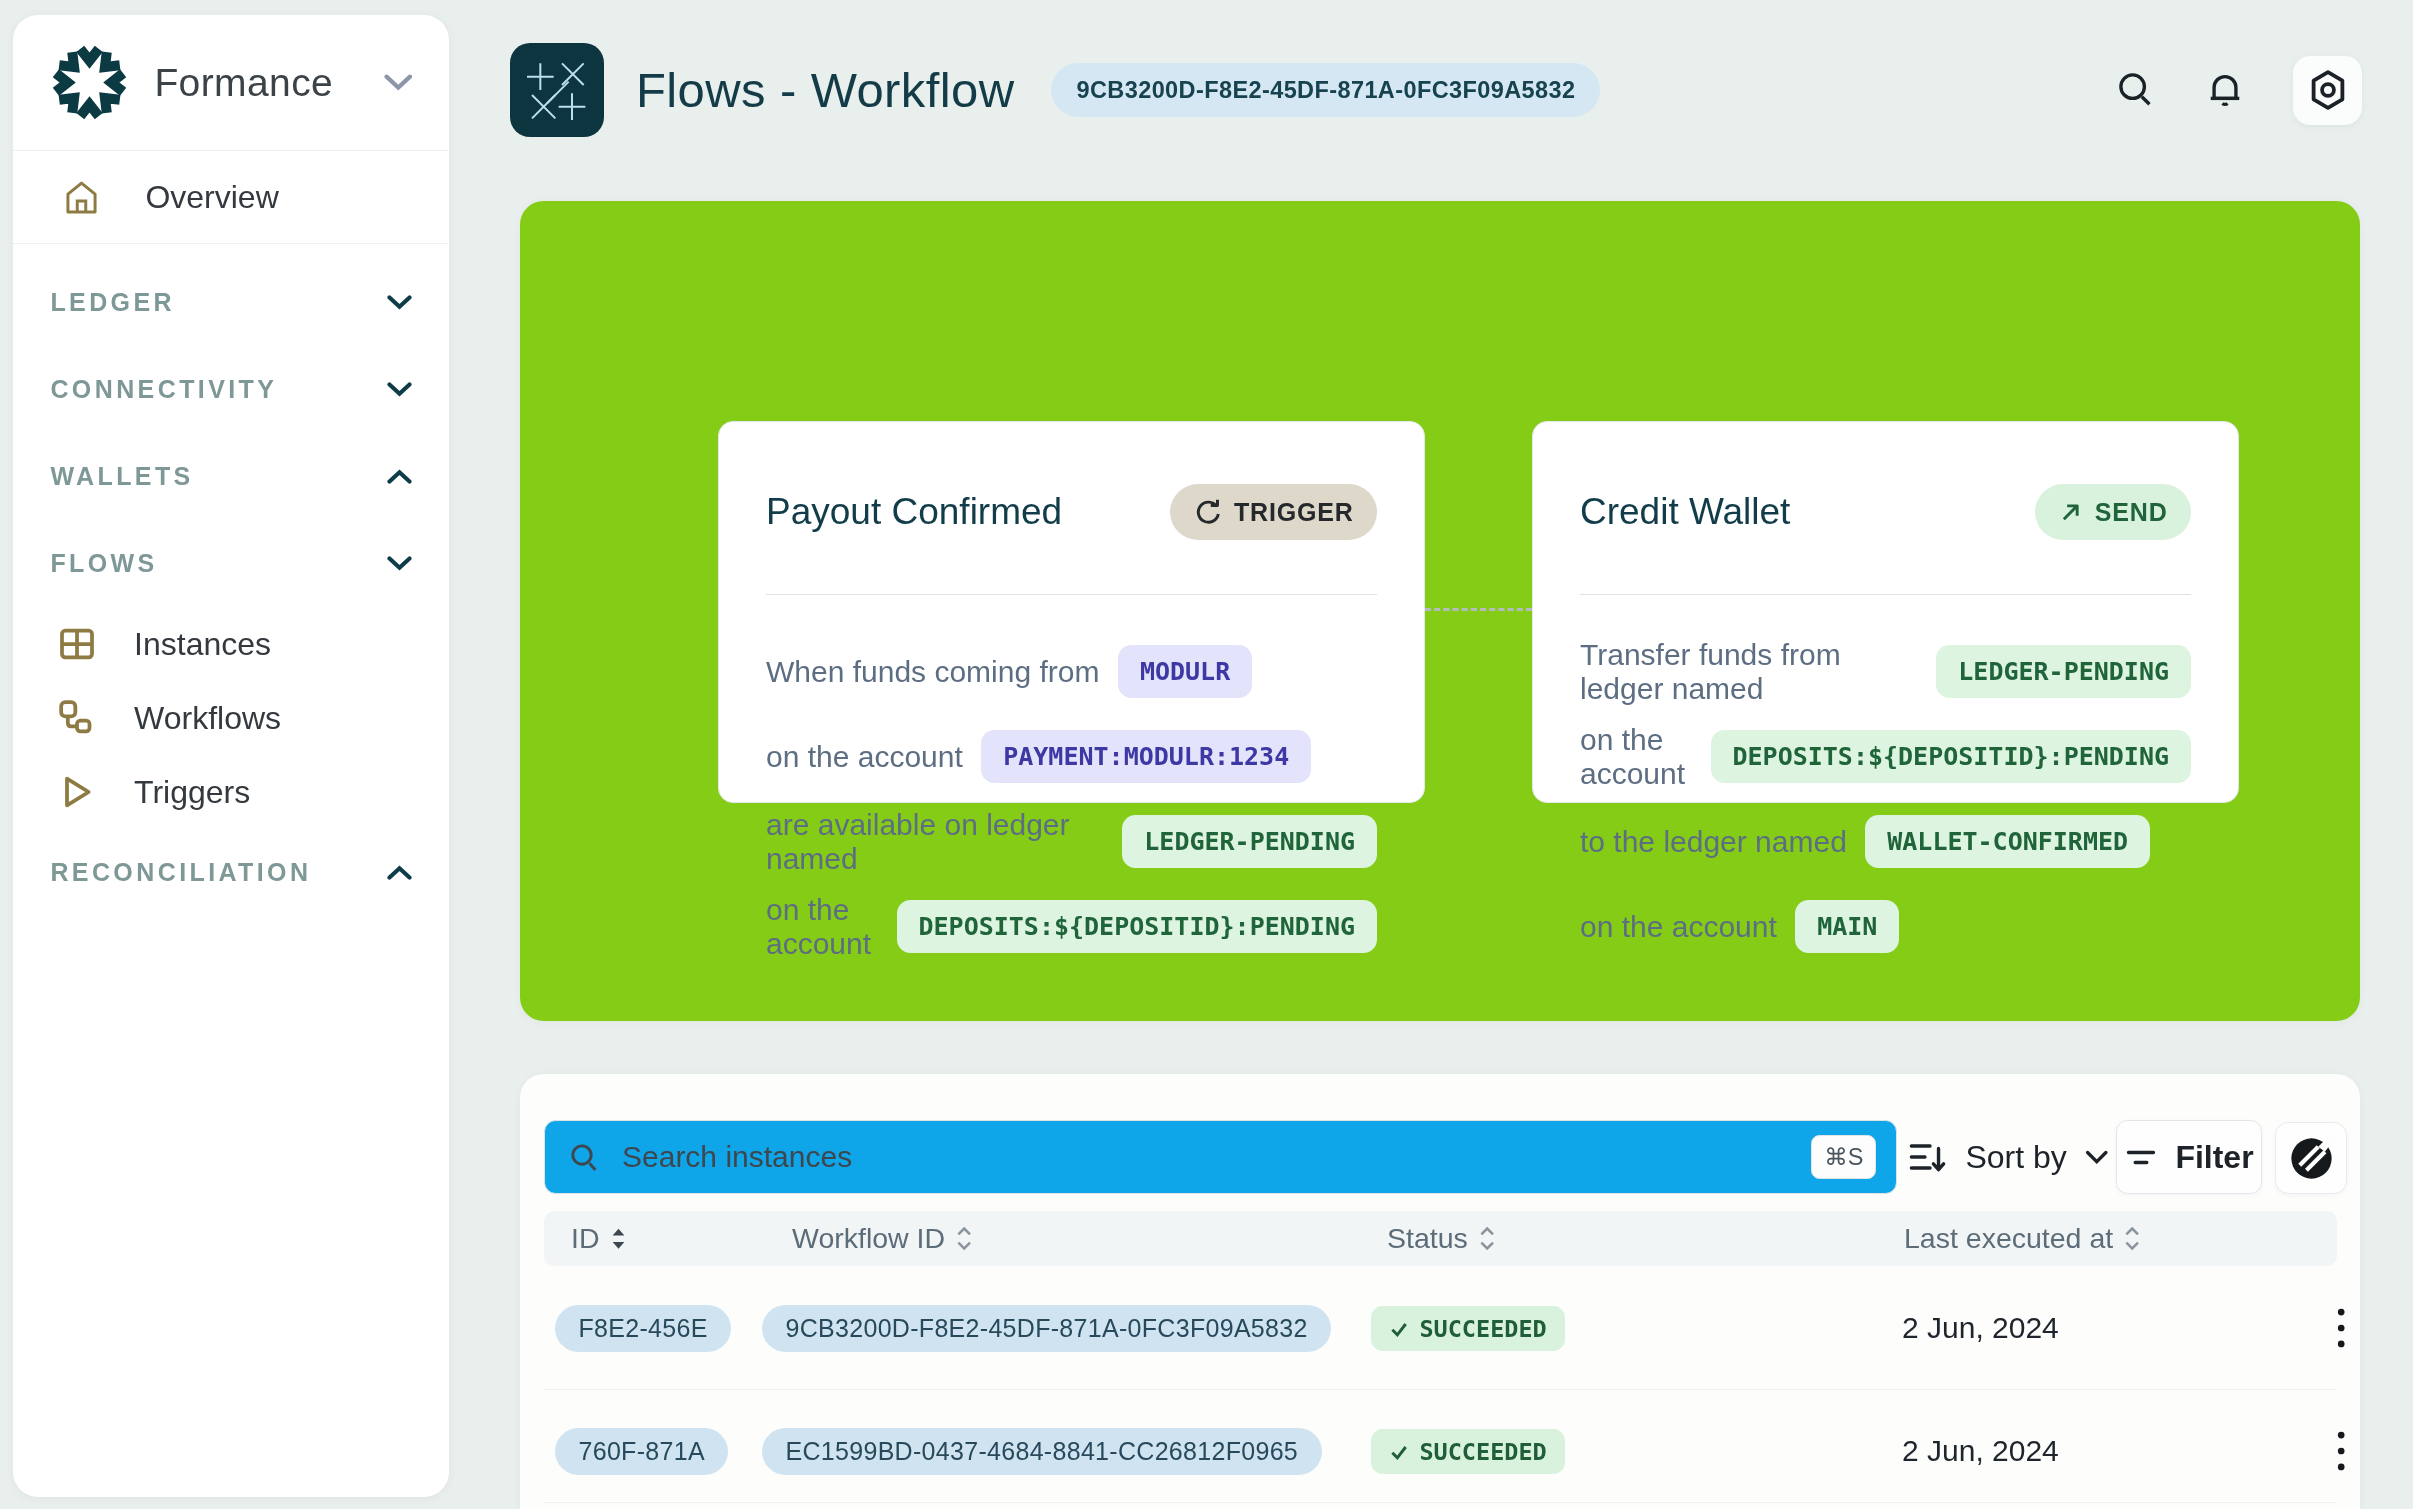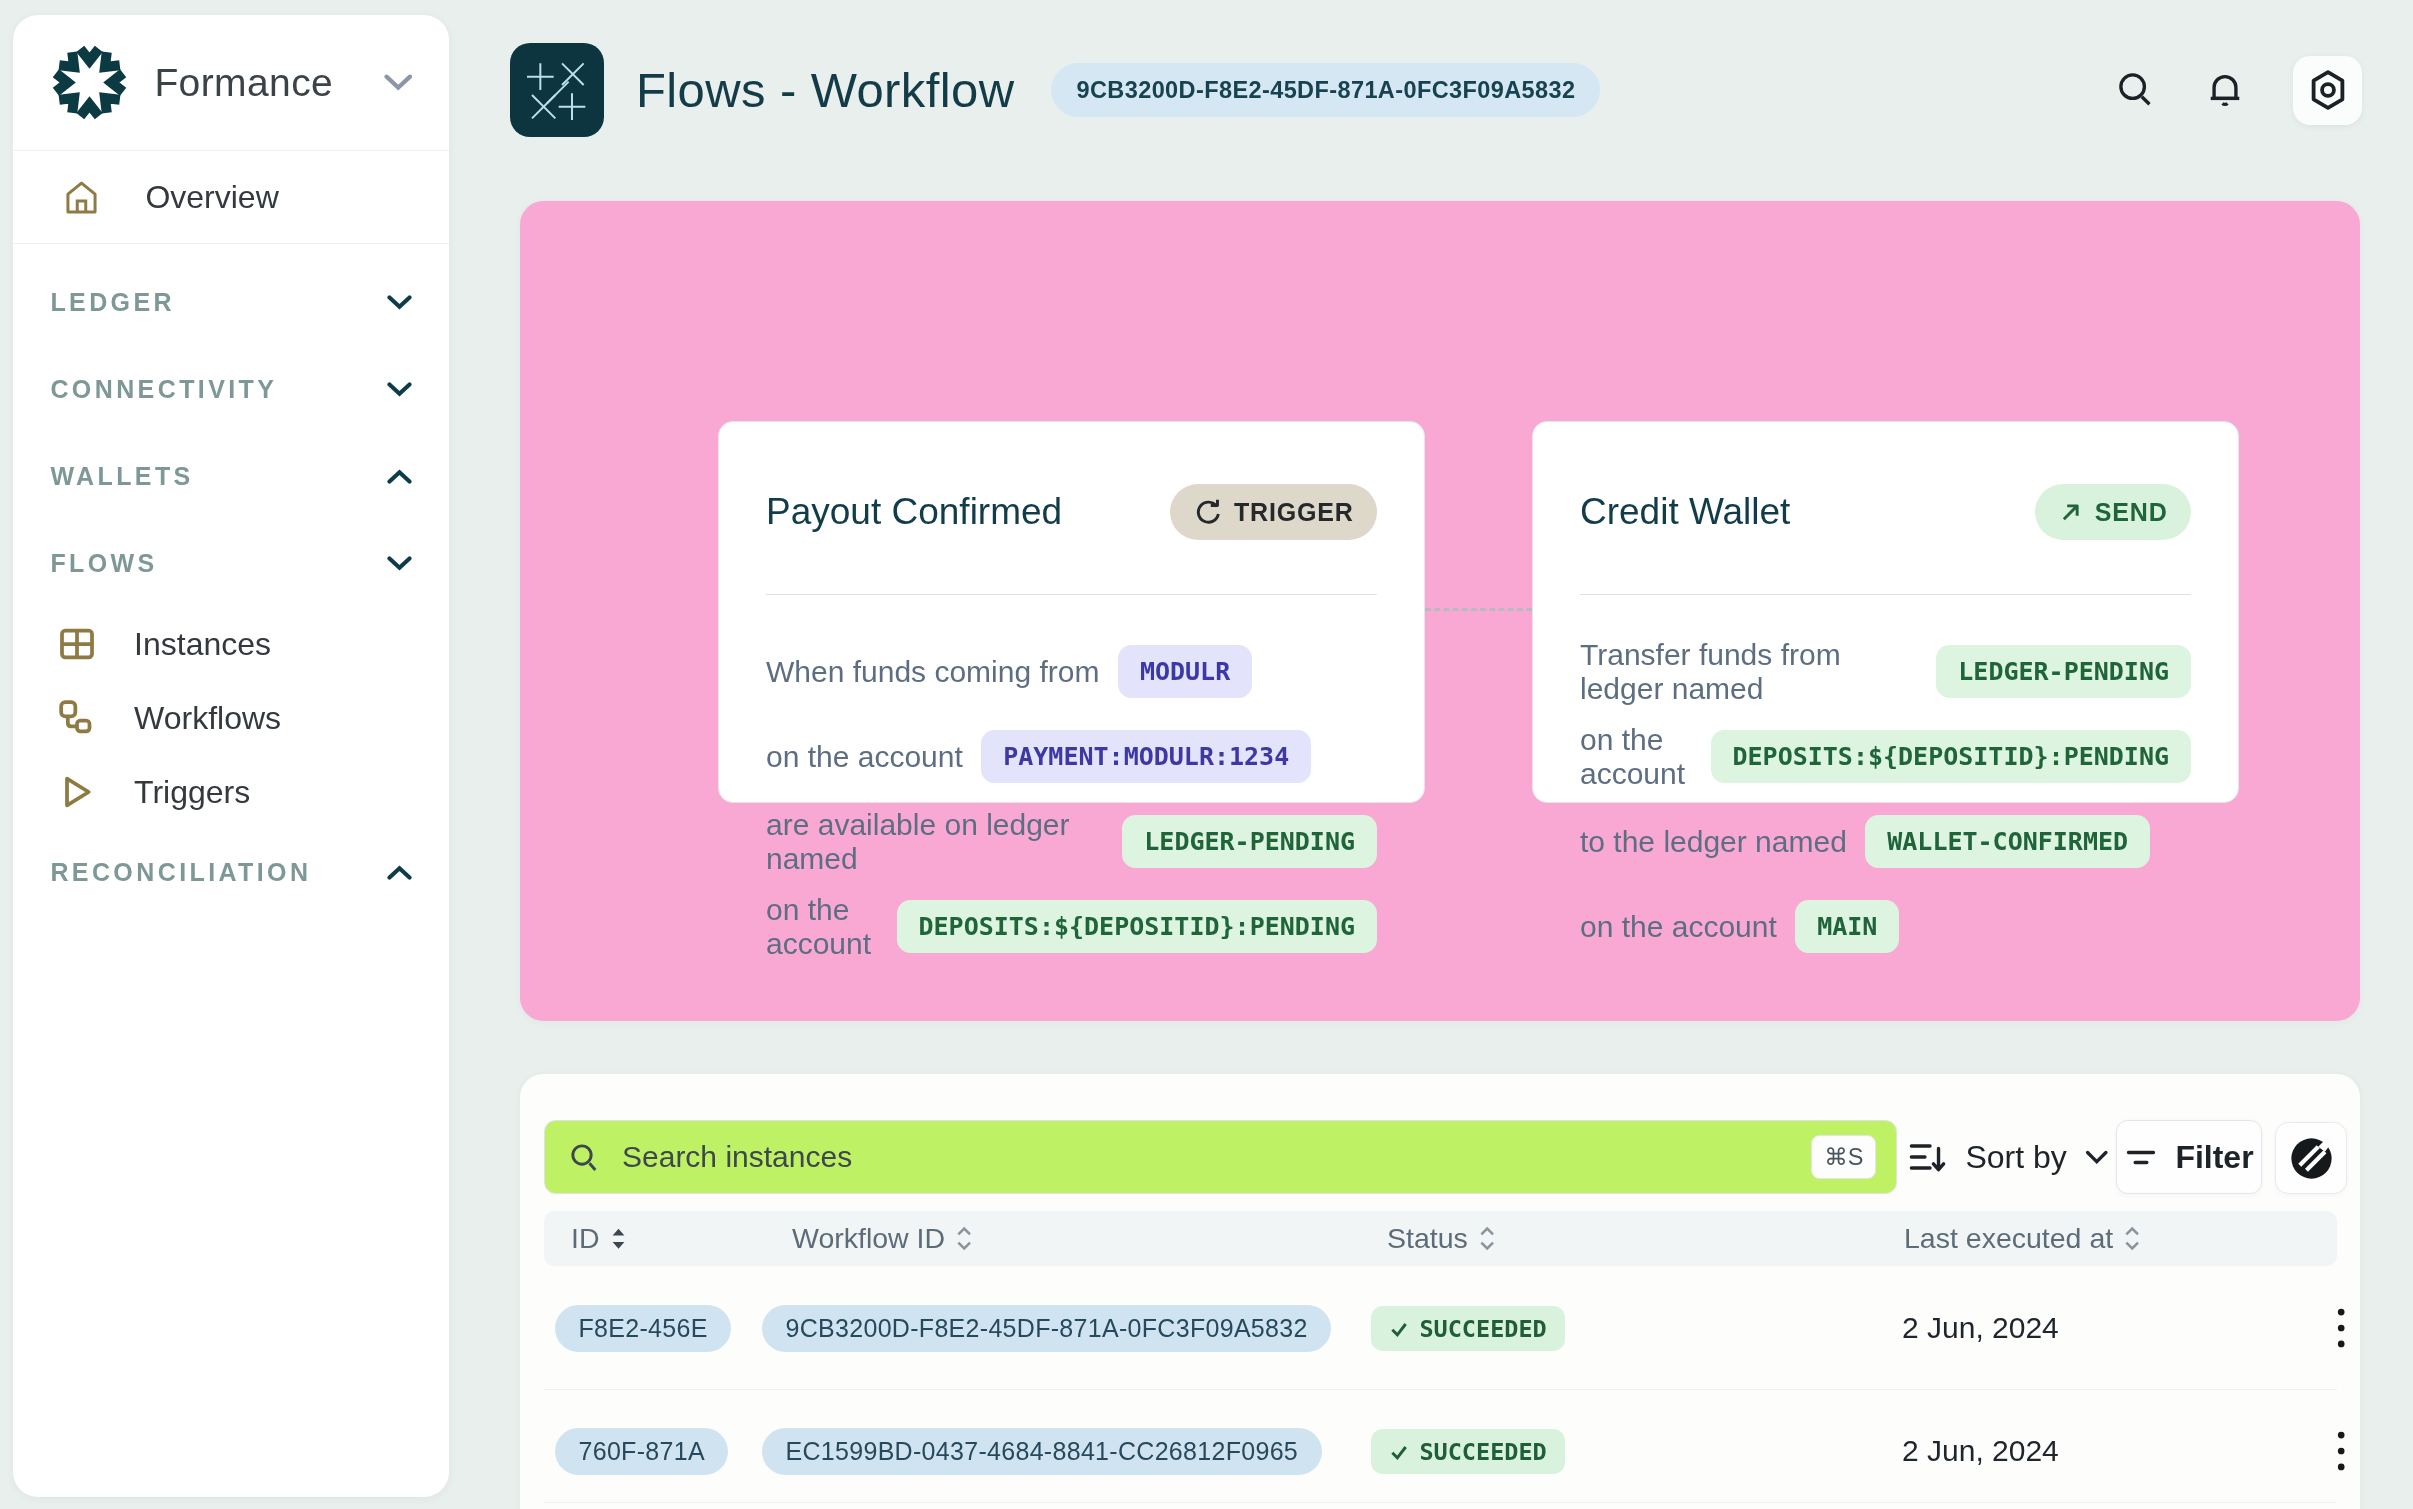--- a/index.html
+++ b/index.html
@@ -65,21 +65,21 @@
   .icon-btn { cursor:pointer; }
   .settings-btn {
     width:69px; height:69px; background:#fbfcfc; border-radius:17px;
     display:flex; align-items:center; justify-content:center;
     box-shadow:0 1.7px 6.7px rgba(20,60,72,0.06); cursor:pointer;
   }
 
   
   .canvas-panel {
     position:absolute; left:520px; top:201px; width:1840px; height:820px;
-    background:#f9a8d4; border-radius:23.5px;
+    background:#84cc16; border-radius:23.5px;
     box-shadow:0 1.7px 8.4px rgba(20,60,72,0.04);
   }
   .flow-card {
     position:absolute; top:220px; width:707px; height:382px;
     background:#ffffff; border:1.7px solid #e4e7ea; border-radius:15px;
     padding:0 47px;
   }
   .card-payout { left:198px; }
   .card-credit { left:1012px; }
   .card-head {
@@ -108,21 +108,21 @@
   }
 
   
   .instances-panel {
     position:absolute; left:520px; top:1074px; width:1840px; height:520px;
     background:#fdfdfc; border-radius:23.5px 23.5px 0 0;
     box-shadow:0 1.7px 8.4px rgba(20,60,72,0.04);
   }
   .search-field {
     position:absolute; left:24px; top:46px; width:1353px; height:74px;
-    border:1.7px solid #dfe3e6; border-radius:11.7px; background:#bef264;
+    border:1.7px solid #dfe3e6; border-radius:11.7px; background:#0ea5e9;
     display:flex; align-items:center; padding:0 20px 0 22px; gap:20px;
   }
   .search-field input {
     flex:1; border:none; outline:none; font-size:30px; color:#3f474e; background:transparent;
     font-family:"Liberation Sans", sans-serif;
   }
   .search-field input::placeholder { color:#3f474e; opacity:1; }
   .kbd-pill {
     border:1.7px solid #e1e5e8; border-radius:8.4px; padding:6.7px 11.7px;
     font-size:23.5px; color:#4a545c; background:#fdfdfd; flex:0 0 auto;

